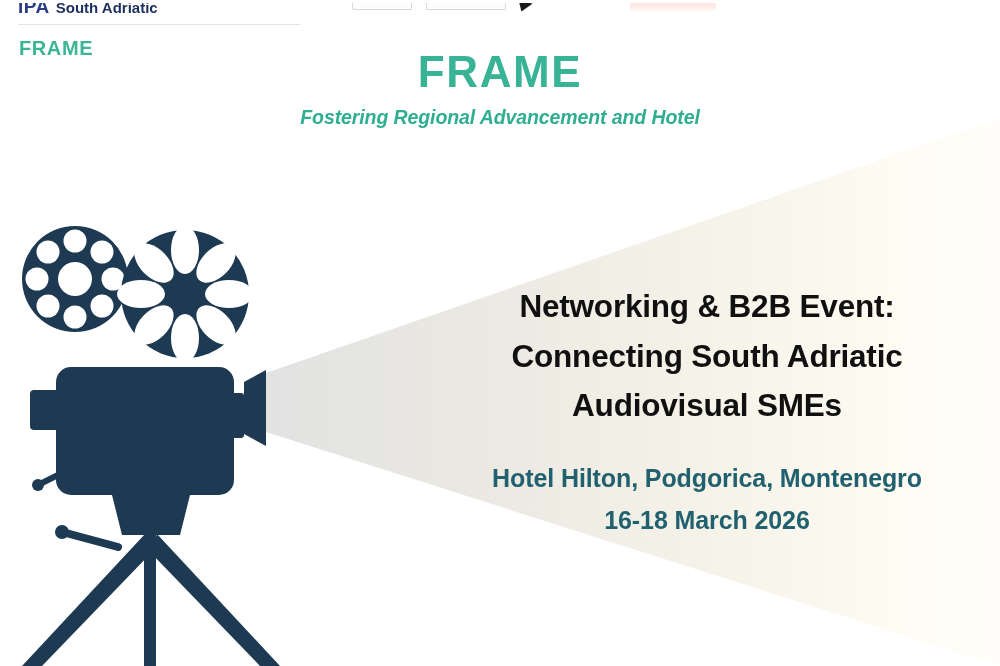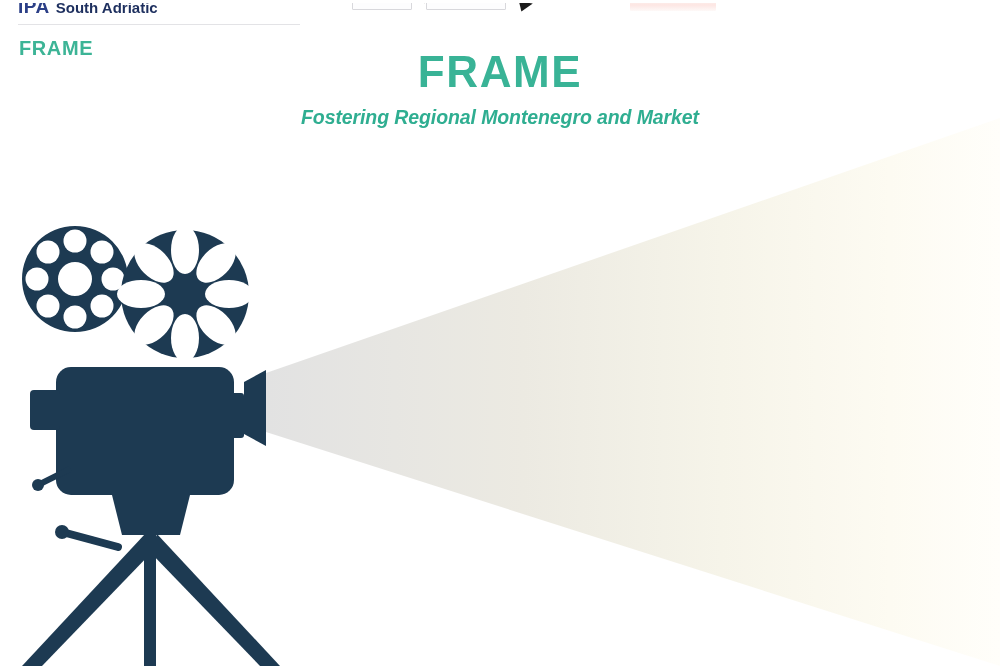--- a/index.html
+++ b/index.html
@@ -218,21 +218,21 @@
 
     <div class="logo-right"></div>
   </div>
 
   <div class="header-rule"></div>
   <div class="frame-tag">FRAME</div>
 
   <div class="brand">
     <div class="brand-title">FRAME</div>
     <div class="brand-tagline">
-      <div>Fostering Regional Montenegro and Market</div>
+      <div>Fostering Regional Advancement and Hotel</div>
     </div>
   </div>
 
   <svg class="camera" viewBox="0 0 300 444" aria-hidden="true">
     <g fill="#1d3a52">
 
       <g>
         <path d="M75 57 m-53,0 a53,53 0 1,0 106,0 a53,53 0 1,0 -106,0
                  M75 57 m-17,0 a17,17 0 1,0 34,0 a17,17 0 1,0 -34,0" fill-rule="evenodd"></path>
         <circle cx="75" cy="19" r="11.5" fill="#ffffff"></circle>
@@ -274,14 +274,25 @@
 
       <path d="M118 325 l-52 -14" stroke="#1d3a52" stroke-width="8" stroke-linecap="round" fill="none"></path>
       <circle cx="62" cy="310" r="7"></circle>
 
       <path d="M145 312 L22 444 L42 444 L152 330 Z"></path>
       <path d="M157 312 L280 444 L260 444 L150 330 Z"></path>
       <rect x="144" y="312" width="12" height="132"></rect>
     </g>
   </svg>
 
+  <div class="event-block">
+    <div class="event-title">
+      <div>Networking &amp; B2B Event:</div>
+      <div>Connecting South Adriatic</div>
+      <div>Audiovisual SMEs</div>
+    </div>
+    <div class="event-meta">
+      <div>Hotel Hilton, Podgorica, Montenegro</div>
+      <div>16-18 March 2026</div>
+    </div>
+  </div>
 
 </div>
 
 </body></html>

